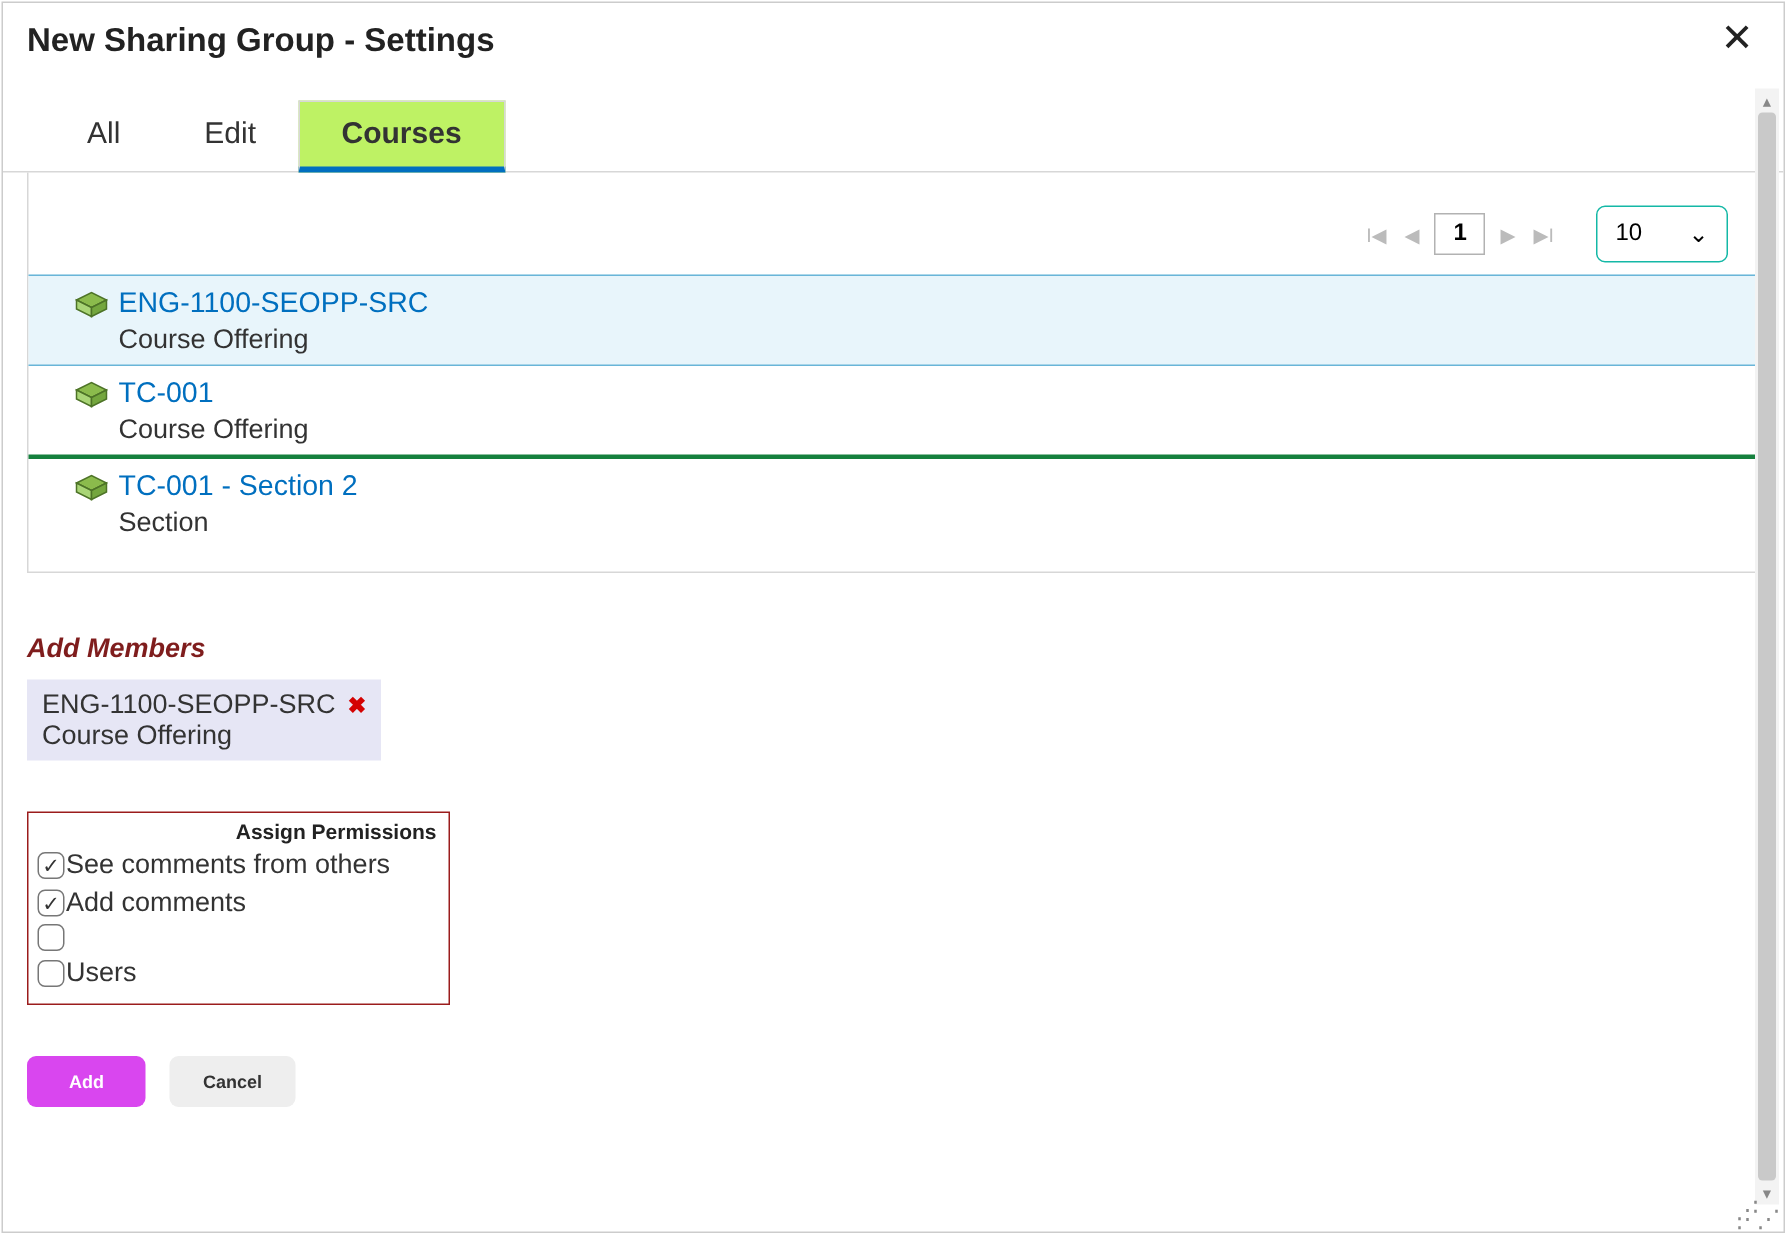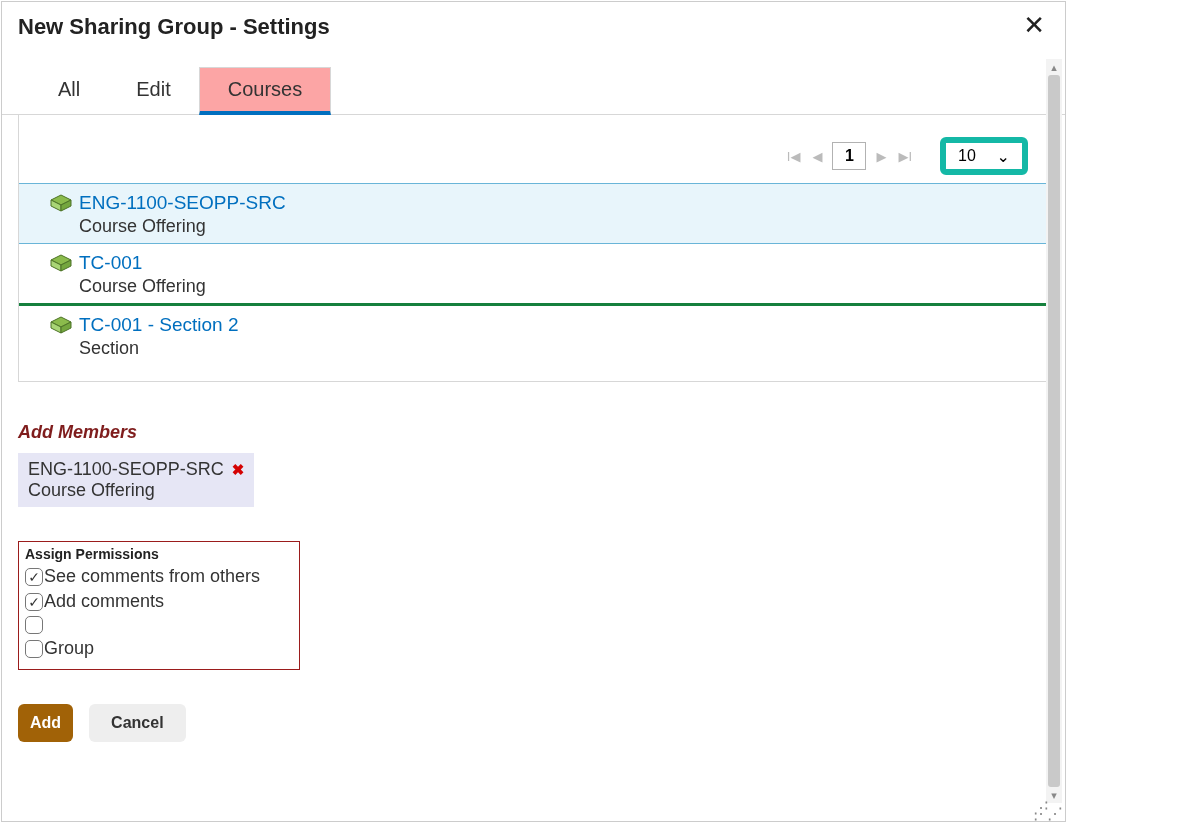--- a/index.html
+++ b/index.html
@@ -5,21 +5,21 @@
   * { box-sizing: border-box; margin: 0; padding: 0; }
   body {
     font-family: -apple-system, BlinkMacSystemFont, "Segoe UI", Arial, sans-serif;
     background: #fff;
     width: 1191px;
     height: 823px;
     position: relative;
   }
   .dialog {
     border: 1px solid #ccc;
-    width: 1065px;
+    width: 1189px;
     height: 821px;
     margin: 1px;
     position: relative;
     background: #fff;
   }
   .dialog-header {
     display: flex;
     justify-content: space-between;
     align-items: flex-start;
     padding: 8px 16px 0 16px;
@@ -54,22 +54,22 @@
     background: none;
     border-top: none;
     border-left: none;
     border-right: none;
   }
   .tab.active {
     border-left: 1px solid #d7d7d7;
     border-right: 1px solid #d7d7d7;
     border-top: 1px solid #d7d7d7;
     border-bottom: 4px solid #006fbf;
-    font-weight: 400;
-    background: #fca5a5;
+    font-weight: 700;
+    background: #bef264;
     position: relative;
     margin-bottom: -1px;
   }
   .scroll-area {
     position: absolute;
     top: 57px;
     left: 0;
     right: 0;
     bottom: 18px;
     overflow: hidden;
@@ -123,21 +123,21 @@
     height: 28px;
     text-align: center;
     border: 1px solid #b2b2b2;
     font-size: 16px;
     font-weight: 600;
   }
   .perpage-select {
     display: flex;
     align-items: center;
     justify-content: space-between;
-    border: 6px solid #14b8a6;
+    border: 1px solid #14b8a6;
     border-radius: 6px;
     height: 38px;
     width: 88px;
     padding: 0 12px;
     margin-left: 18px;
     font-size: 16px;
     cursor: pointer;
   }
   .course-list {
     padding-bottom: 16px;
@@ -194,20 +194,21 @@
     color: #d40202;
     font-weight: bold;
     cursor: pointer;
     font-size: 15px;
   }
   .perm-box {
     border: 1.5px solid #9b1c1c;
     padding: 4px 8px 10px 6px;
     margin-top: 34px;
     width: 282px;
+    text-align: right;
   }
   .perm-heading {
     font-size: 14px;
     font-weight: 700;
     color: #222;
     margin-bottom: 4px;
   }
   .perm-item {
     display: flex;
     align-items: center;
@@ -226,36 +227,36 @@
     font-size: 14px;
     color: #333;
     cursor: pointer;
   }
   .button-row {
     display: flex;
     gap: 16px;
     margin-top: 34px;
   }
   .btn-primary {
-    background: #a16207;
+    background: #d946ef;
     color: #fff;
     border: none;
     border-radius: 6px;
-    padding: 10px 12px;
-    font-size: 16px;
+    padding: 10px 28px;
+    font-size: 12px;
     font-weight: 700;
     cursor: pointer;
   }
   .btn-secondary {
     background: #eeeeee;
     color: #333;
     border: none;
     border-radius: 6px;
     padding: 10px 22px;
-    font-size: 16px;
+    font-size: 12px;
     font-weight: 600;
     cursor: pointer;
   }
   .resize-handle {
     position: absolute;
     right: 4px;
     bottom: 4px;
     color: #888;
     font-size: 16px;
     letter-spacing: -2px;
@@ -362,21 +363,21 @@
           <span class="check">
               <span>✓</span>
             </span>
           <span>Add comments</span>
         </div>
         <div class="perm-item">
           <span class="check"></span>
         </div>
         <div class="perm-item">
           <span class="check"></span>
-          <span>Group</span>
+          <span>Users</span>
         </div>
       </div>
 
       <div class="button-row">
         <button class="btn-primary">Add</button>
         <button class="btn-secondary">Cancel</button>
       </div>
     </div>
   </div>
 

